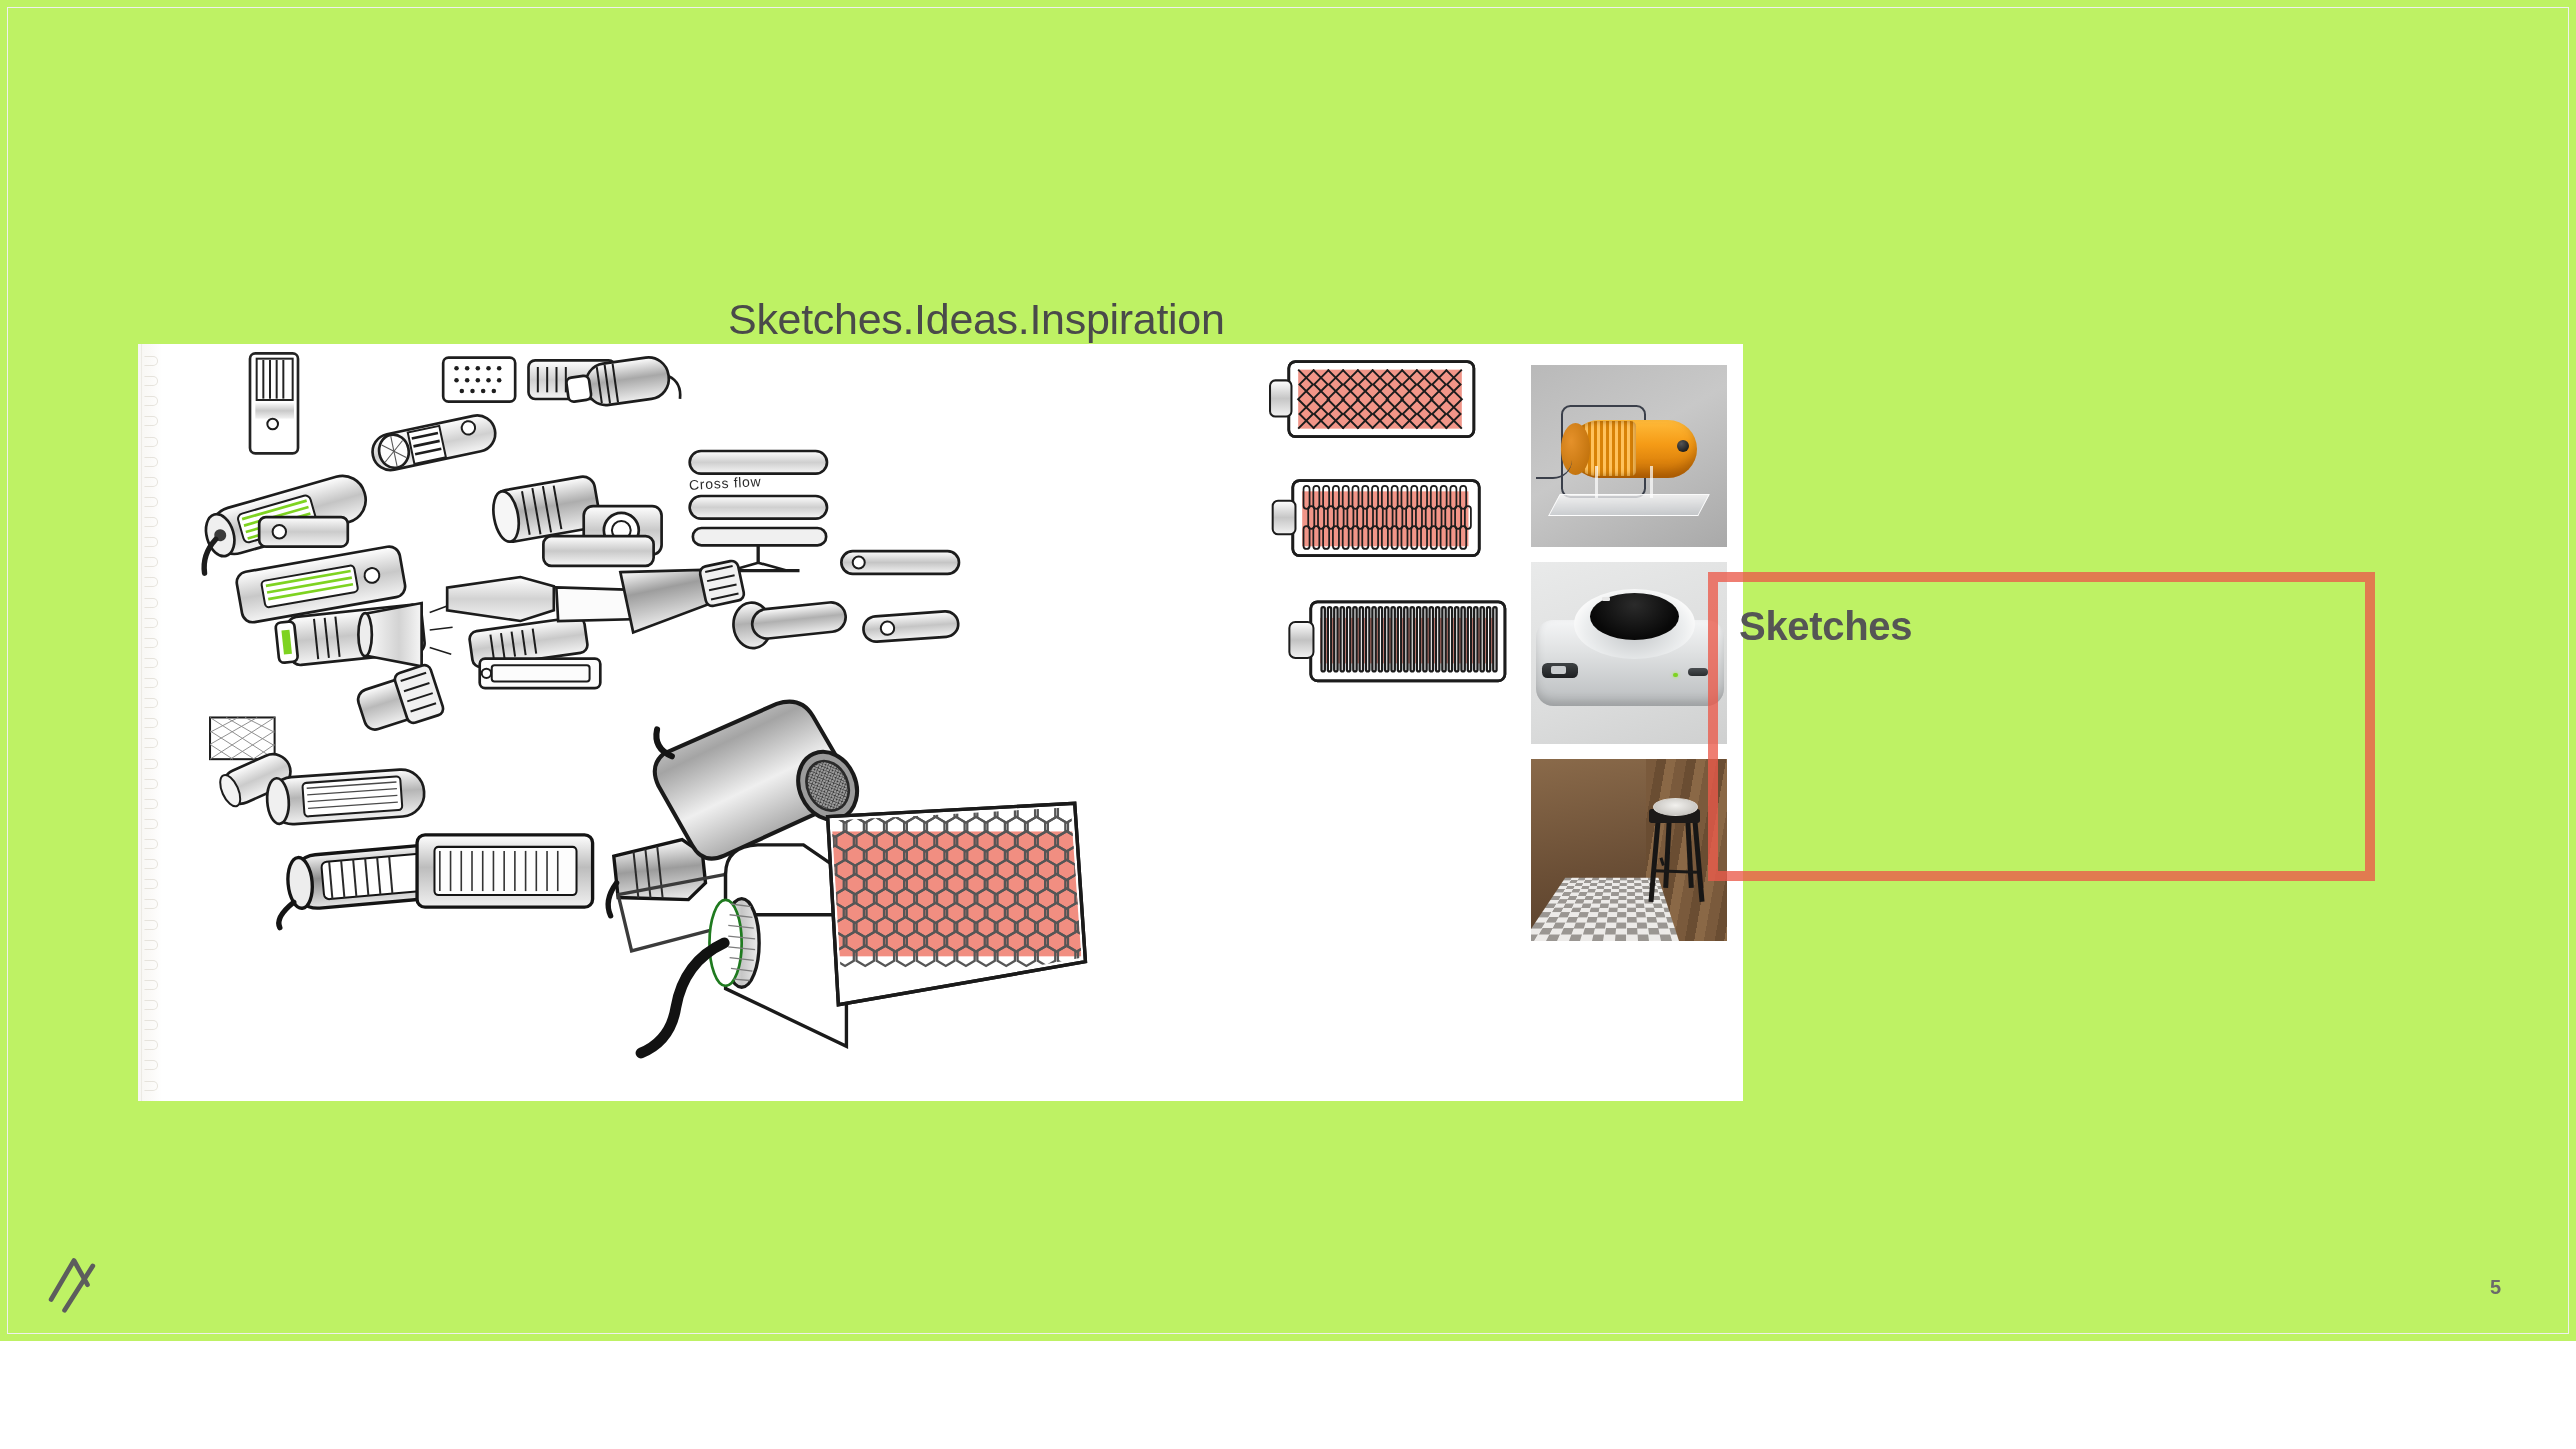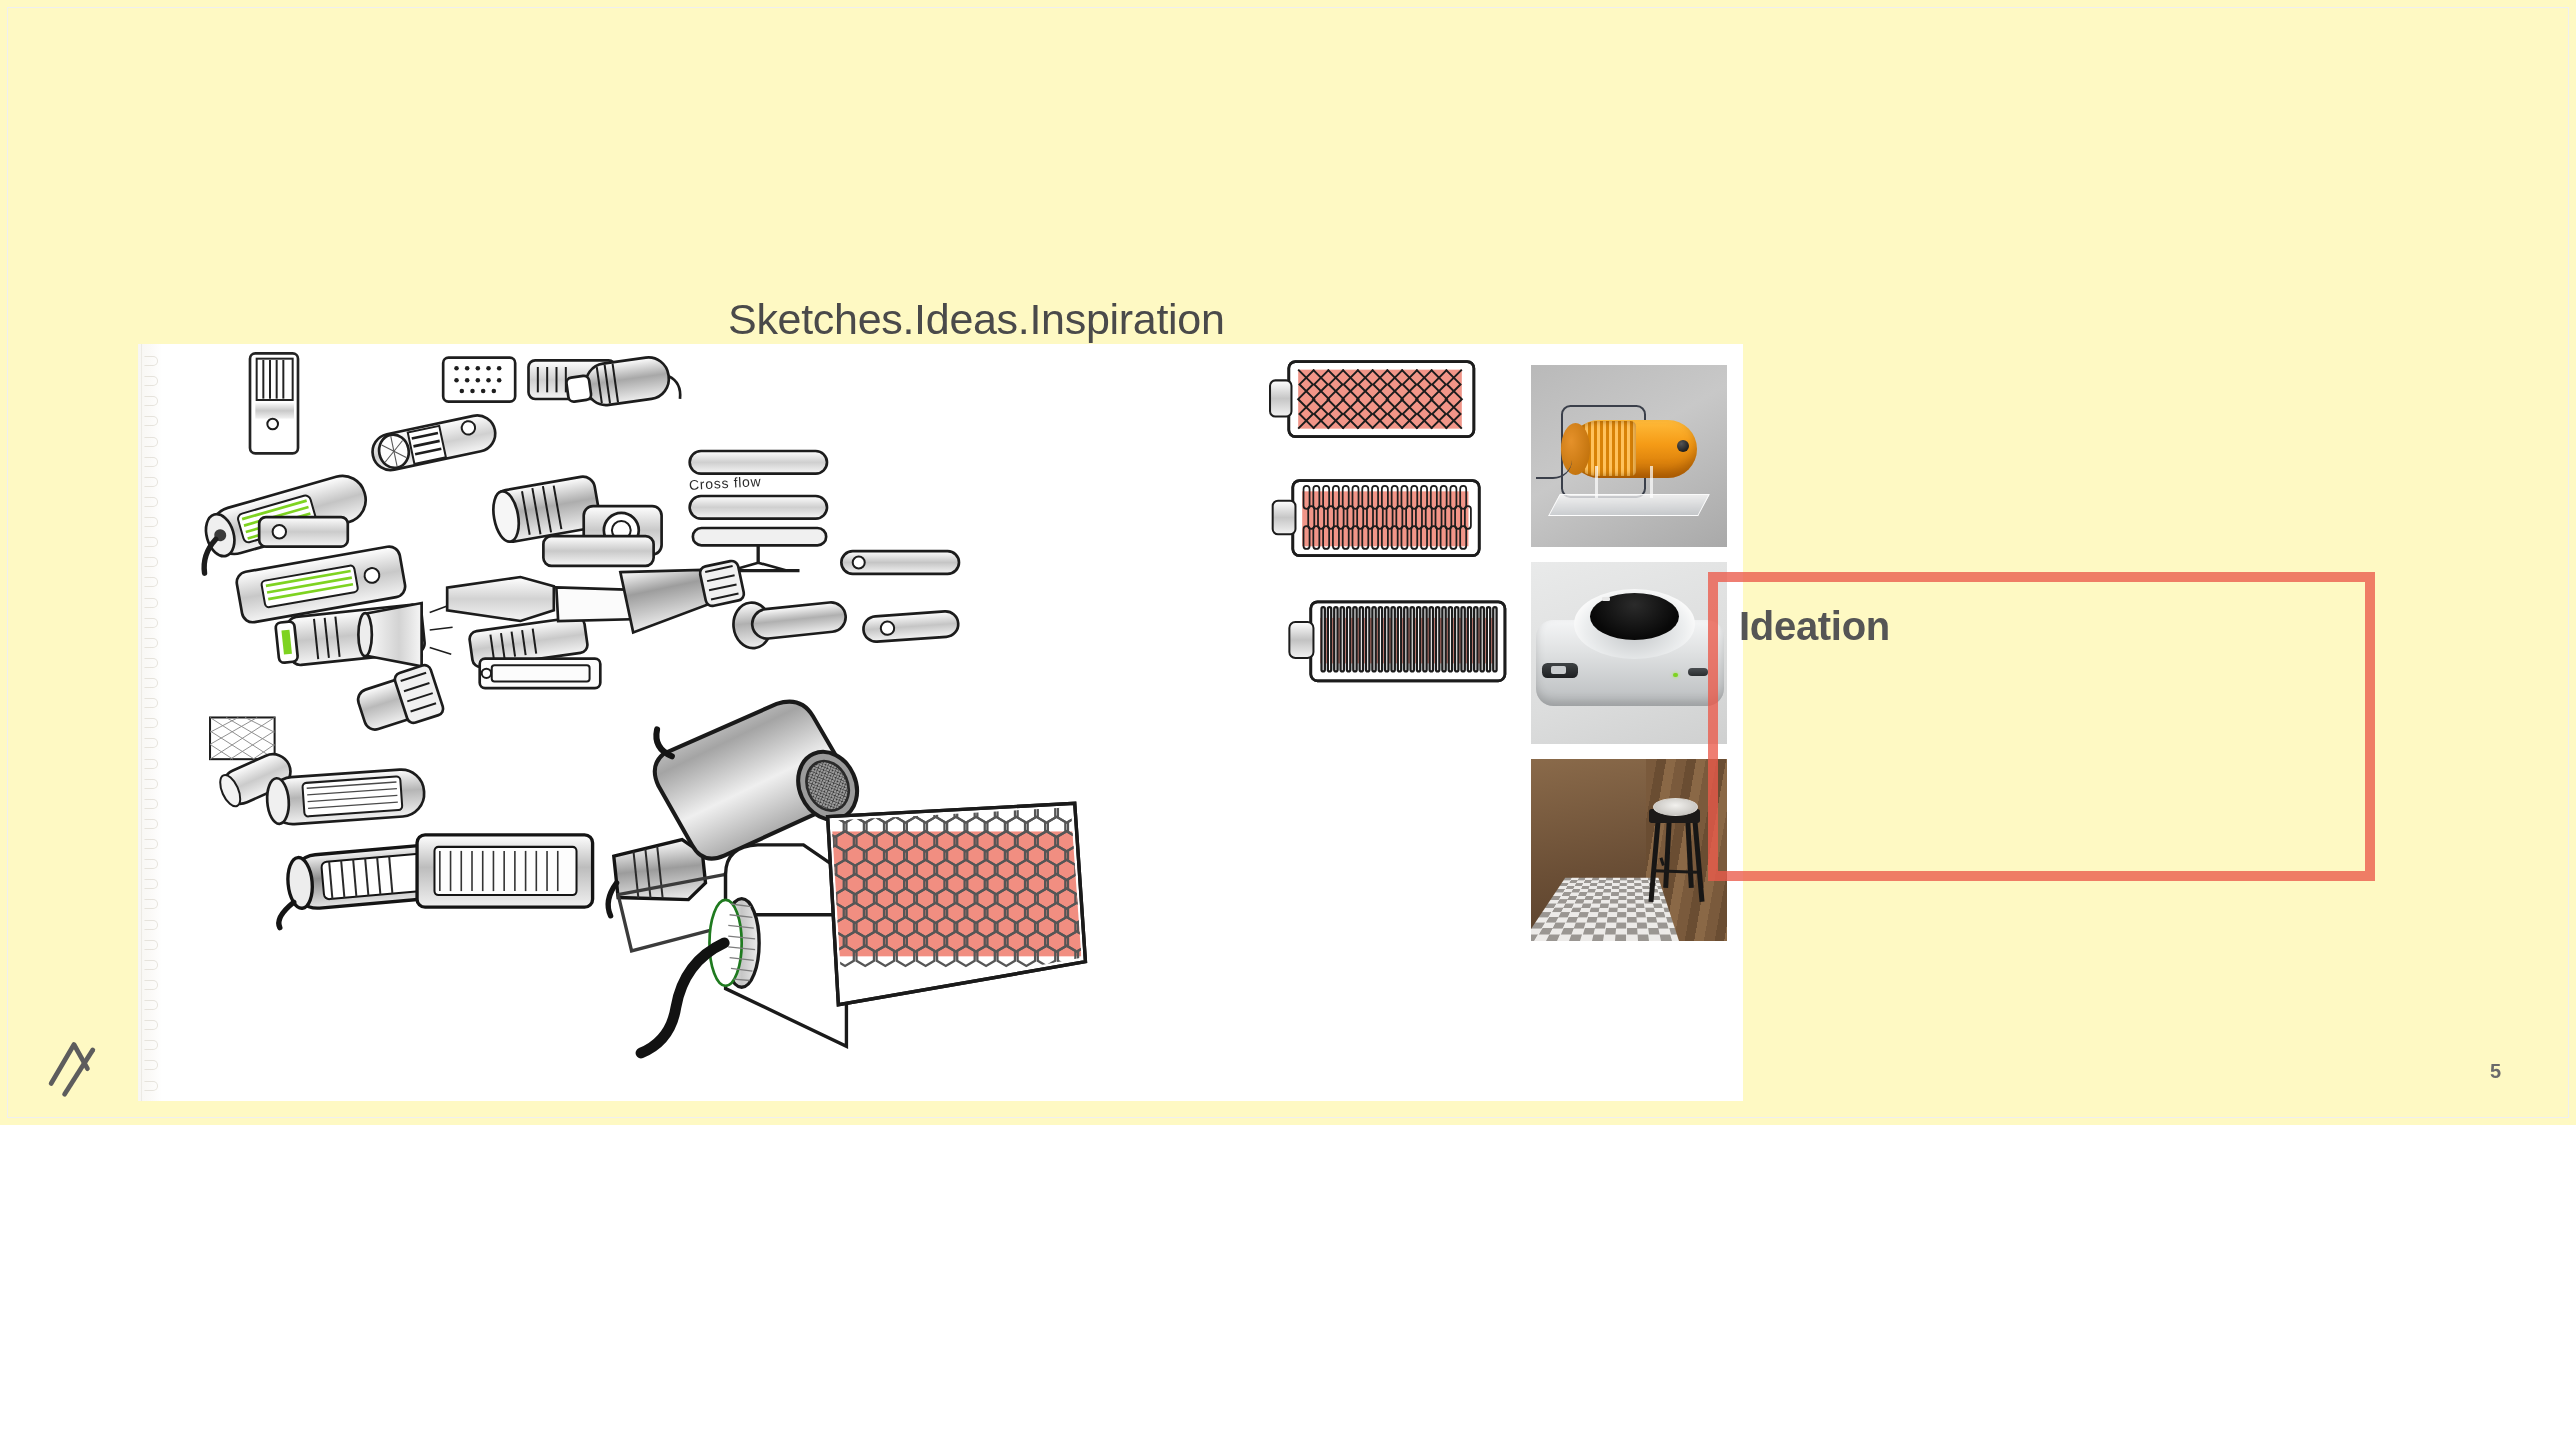--- a/index.html
+++ b/index.html
@@ -3,22 +3,22 @@
 <meta charset="utf-8">
 <style>
   html, body {
     margin: 0;
     padding: 0;
     background: #ffffff;
   }
   #slide {
     position: relative;
     width: 2576px;
-    height: 1125px;
-    background: #fef9c3;
+    height: 1341px;
+    background: #bef264;
     overflow: hidden;
     font-family: "Liberation Sans", sans-serif;
   }
   
   #slide::before {
     content: "";
     position: absolute;
     left: 6.7px; top: 6.7px; right: 6.7px; bottom: 6.7px;
     border: 1.3px solid #efefef;
     pointer-events: none;
@@ -1295,21 +1295,21 @@
       <div class="pt-rail" style="left:123px; top:111px; width:43px; transform:rotate(2deg);"></div>
       <div class="pt-rail" style="left:127px; top:101px; width:8px; transform:rotate(72deg);"></div>
       <div class="pt-stool-top"></div>
       <div class="pt-plate"></div>
     </div>
 
   </div>
 
   <div class="callout"></div>
   <div class="callout-inner">
-    <h2 class="ideation-title">Ideation</h2>
+    <h2 class="ideation-title">Sketches</h2>
   </div>
 
   <div class="page-num">5</div>
 
   <div class="logo-mark">
     <svg viewBox="0 0 110 110" width="74" height="74">
       <path d="M18 84 L52 26 L72 62" fill="none" stroke="#5d5d5d" stroke-width="7" stroke-linecap="round" stroke-linejoin="round"></path>
       <path d="M80 34 L38 100" fill="none" stroke="#5d5d5d" stroke-width="7" stroke-linecap="round"></path>
     </svg>
   </div>

